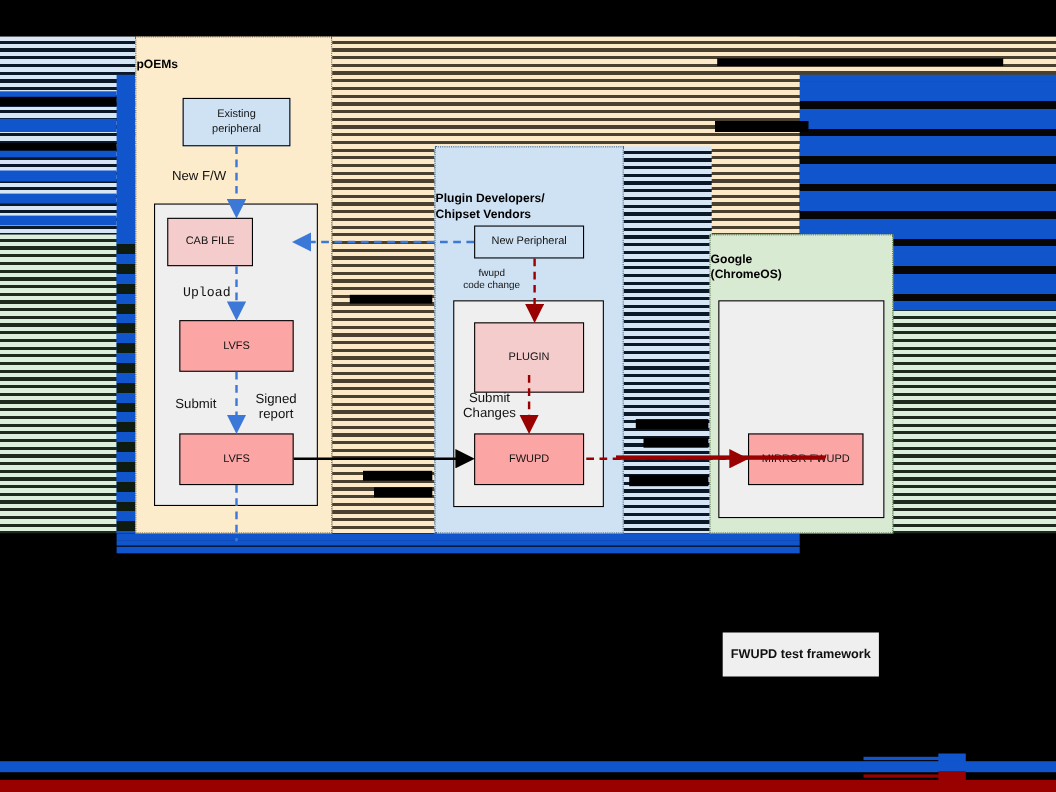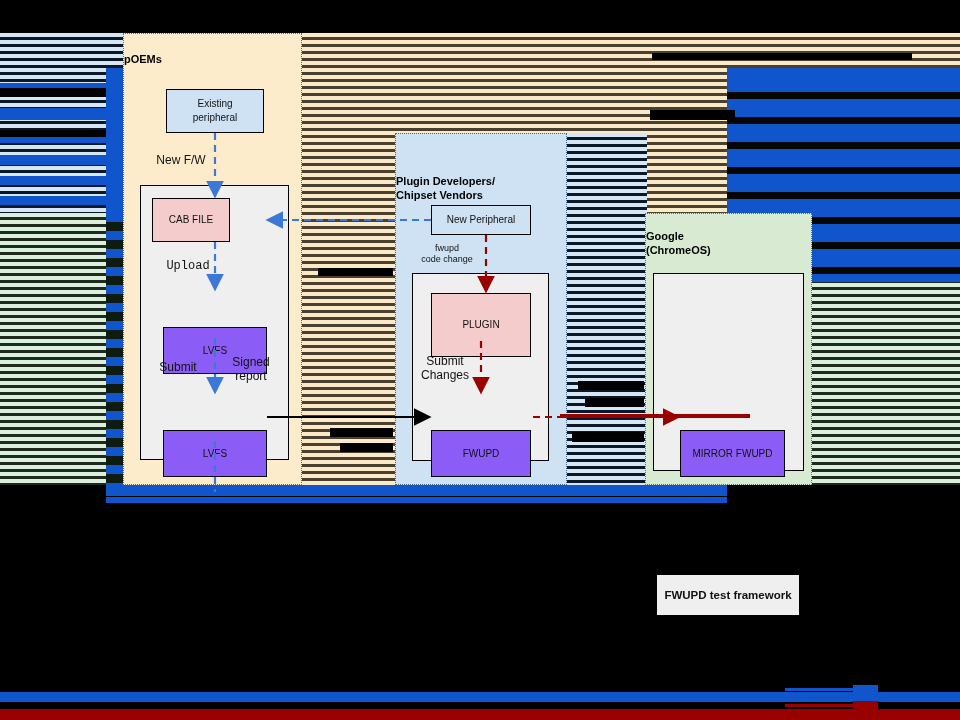--- a/index.html
+++ b/index.html
@@ -31,21 +31,21 @@
   }
   .inner-box{position:absolute;box-sizing:border-box;background:#efefef;border:1px solid #000;}
 
   .node{
     position:absolute;box-sizing:border-box;border:1px solid #000;
     display:flex;align-items:center;justify-content:center;text-align:center;
     font-size:10px;color:#111;line-height:14px;
   }
   .node.blue{background:#cfe2f3;}
   .node.pink{background:#f4cccc;}
-  .node.green{background:#8b5cf6;margin-top:36px;}
+  .node.green{background:#fca5a5;}
   .node.white{background:#efefef;font-weight:bold;}
 
   .lbl{position:absolute;font-size:12px;color:#111;line-height:14px;text-align:center;}
   .lbl.small{font-size:9px;line-height:11px;}
 
   svg.arrows{position:absolute;left:0;top:0;width:960px;height:720px;pointer-events:none;}
 </style>
 </head>
 <body>
 

